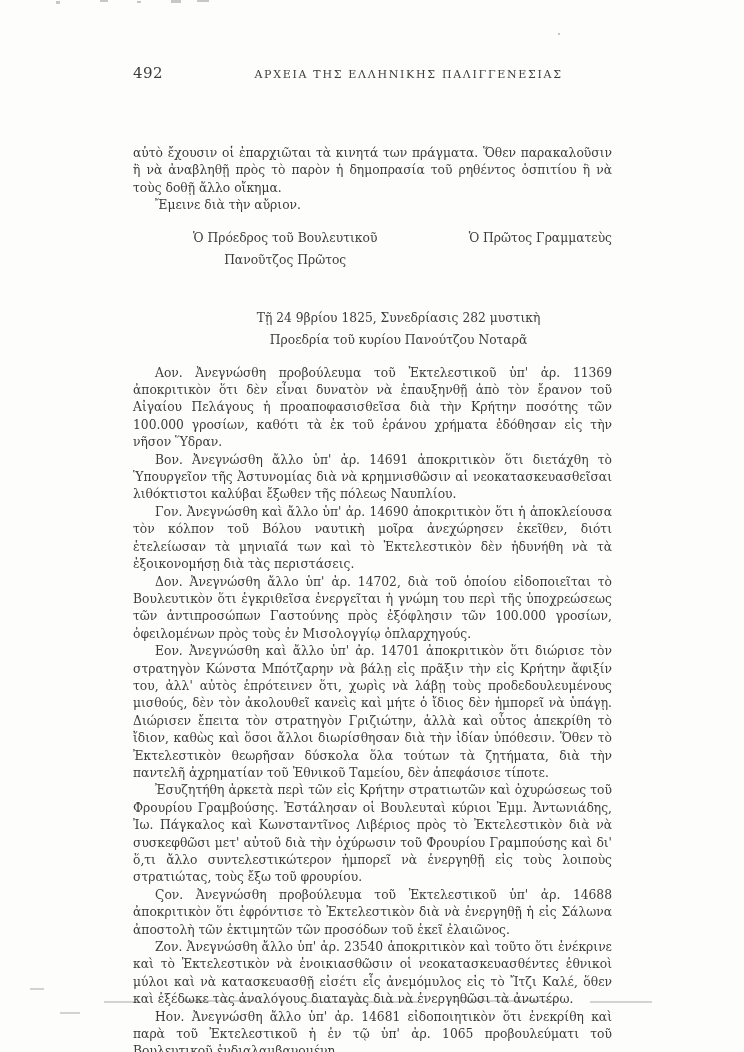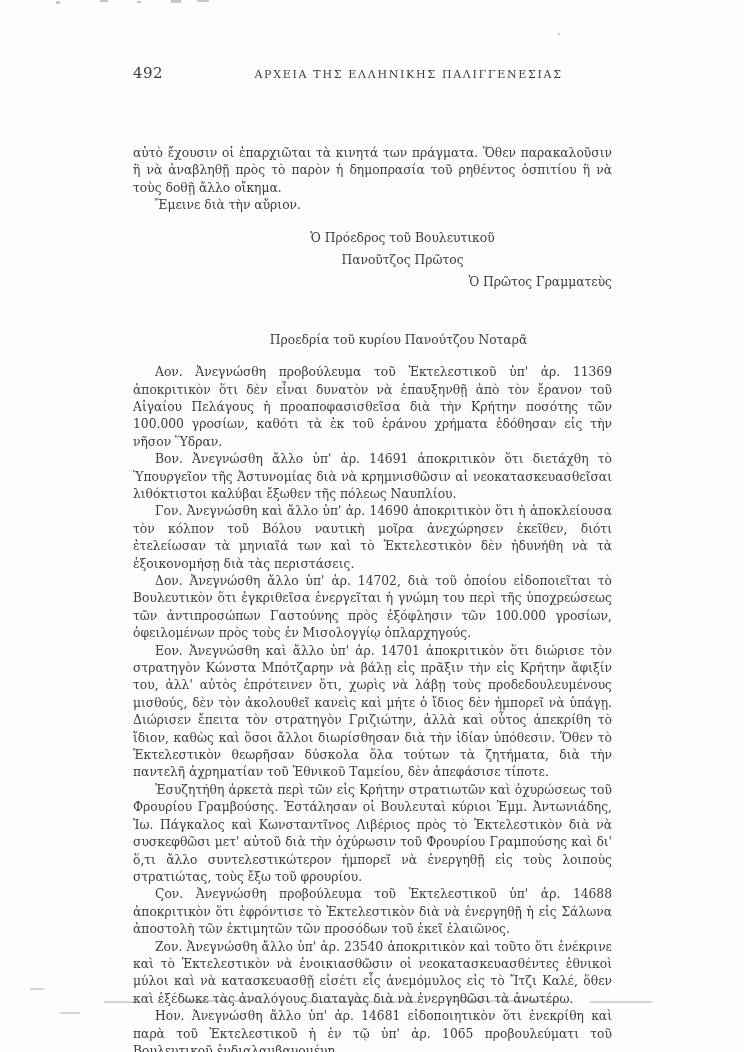--- a/index.html
+++ b/index.html
@@ -29,21 +29,21 @@
 
   .text-block {
     position:absolute; top:101px; left:133px; width:479px;
     font-size:12.3px; line-height:17.4px;
     text-align:justify;
     margin-top:44px;
   }
   .para { margin:0; }
   .indent { text-indent:22px; }
 
-  .signatures { display:flex; margin-top:12px; line-height:22px;flex-direction:column; }
+  .signatures { display:flex; margin-top:12px; line-height:22px; }
   .sig-left  { margin-left:60px; text-align:center; }
   .sig-right { margin-left:auto; margin-right:0px; align-self:flex-start; }
 
   .session-heading {
     text-align:center; margin:36px 0 0 52px;
     line-height:22.5px;
   }
   .first-body-para { margin-top:13px; }
 </style>
 </head>
@@ -77,20 +77,21 @@
 
     <div class="signatures">
       <div class="sig-left">
         <div>Ὁ Πρόεδρος τοῦ Βουλευτικοῦ</div>
         <div>Πανοῦτζος Πρῶτος</div>
       </div>
       <div class="sig-right">Ὁ Πρῶτος Γραμματεὺς</div>
     </div>
 
     <div class="session-heading">
+      <div>Τῇ 24 9βρίου 1825, Συνεδρίασις 282 μυστικὴ</div>
       <div>Προεδρία τοῦ κυρίου Πανούτζου Νοταρᾶ</div>
     </div>
 
     <p class="para indent first-body-para">Αον. Ἀνεγνώσθη προβούλευμα τοῦ Ἐκτελεστικοῦ ὑπ' ἀρ. 11369 ἀποκριτικὸν ὅτι δὲν εἶναι δυνατὸν νὰ ἐπαυξηνθῇ ἀπὸ τὸν ἔρανον τοῦ Αἰγαίου Πελάγους ἡ προαποφασισθεῖσα διὰ τὴν Κρήτην ποσότης τῶν 100.000 γροσίων, καθότι τὰ ἐκ τοῦ ἐράνου χρήματα ἐδόθησαν εἰς τὴν νῆσον Ὕδραν.</p>
     <p class="para indent">Βον. Ἀνεγνώσθη ἄλλο ὑπ' ἀρ. 14691 ἀποκριτικὸν ὅτι διετάχθη τὸ Ὑπουργεῖον τῆς Ἀστυνομίας διὰ νὰ κρημνισθῶσιν αἱ νεοκατασκευασθεῖσαι λιθόκτιστοι καλύβαι ἔξωθεν τῆς πόλεως Ναυπλίου.</p>
     <p class="para indent">Γον. Ἀνεγνώσθη καὶ ἄλλο ὑπ' ἀρ. 14690 ἀποκριτικὸν ὅτι ἡ ἀποκλείουσα τὸν κόλπον τοῦ Βόλου ναυτικὴ μοῖρα ἀνεχώρησεν ἐκεῖθεν, διότι ἐτελείωσαν τὰ μηνιαῖά των καὶ τὸ Ἐκτελεστικὸν δὲν ἠδυνήθη νὰ τὰ ἐξοικονομήσῃ διὰ τὰς περιστάσεις.</p>
     <p class="para indent">Δον. Ἀνεγνώσθη ἄλλο ὑπ' ἀρ. 14702, διὰ τοῦ ὁποίου εἰδοποιεῖται τὸ Βουλευτικὸν ὅτι ἐγκριθεῖσα ἐνεργεῖται ἡ γνώμη του περὶ τῆς ὑποχρεώσεως τῶν ἀντιπροσώπων Γαστούνης πρὸς ἐξόφλησιν τῶν 100.000 γροσίων, ὀφειλομένων πρὸς τοὺς ἐν Μισολογγίῳ ὁπλαρχηγούς.</p>
     <p class="para indent">Εον. Ἀνεγνώσθη καὶ ἄλλο ὑπ' ἀρ. 14701 ἀποκριτικὸν ὅτι διώρισε τὸν στρατηγὸν Κώνστα Μπότζαρην νὰ βάλῃ εἰς πρᾶξιν τὴν εἰς Κρήτην ἄφιξίν του, ἀλλ' αὐτὸς ἐπρότεινεν ὅτι, χωρὶς νὰ λάβῃ τοὺς προδεδουλευμένους μισθούς, δὲν τὸν ἀκολουθεῖ κανεὶς καὶ μήτε ὁ ἴδιος δὲν ἠμπορεῖ νὰ ὑπάγῃ. Διώρισεν ἔπειτα τὸν στρατηγὸν Γριζιώτην, ἀλλὰ καὶ οὗτος ἀπεκρίθη τὸ ἴδιον, καθὼς καὶ ὅσοι ἄλλοι διωρίσθησαν διὰ τὴν ἰδίαν ὑπόθεσιν. Ὅθεν τὸ Ἐκτελεστικὸν θεωρῆσαν δύσκολα ὅλα τούτων τὰ ζητήματα, διὰ τὴν παντελῆ ἀχρηματίαν τοῦ Ἐθνικοῦ Ταμείου, δὲν ἀπεφάσισε τίποτε.</p>
     <p class="para indent">Ἐσυζητήθη ἀρκετὰ περὶ τῶν εἰς Κρήτην στρατιωτῶν καὶ ὀχυρώσεως τοῦ Φρουρίου Γραμβούσης. Ἐστάλησαν οἱ Βουλευταὶ κύριοι Ἐμμ. Ἀντωνιάδης, Ἰω. Πάγκαλος καὶ Κωνσταντῖνος Λιβέριος πρὸς τὸ Ἐκτελεστικὸν διὰ νὰ συσκεφθῶσι μετ' αὐτοῦ διὰ τὴν ὀχύρωσιν τοῦ Φρουρίου Γραμπούσης καὶ δι' ὅ,τι ἄλλο συντελεστικώτερον ἠμπορεῖ νὰ ἐνεργηθῇ εἰς τοὺς λοιποὺς στρατιώτας, τοὺς ἔξω τοῦ φρουρίου.</p>
     <p class="para indent">Ϛον. Ἀνεγνώσθη προβούλευμα τοῦ Ἐκτελεστικοῦ ὑπ' ἀρ. 14688 ἀποκριτικὸν ὅτι ἐφρόντισε τὸ Ἐκτελεστικὸν διὰ νὰ ἐνεργηθῇ ἡ εἰς Σάλωνα ἀποστολὴ τῶν ἐκτιμητῶν τῶν προσόδων τοῦ ἐκεῖ ἐλαιῶνος.</p>

